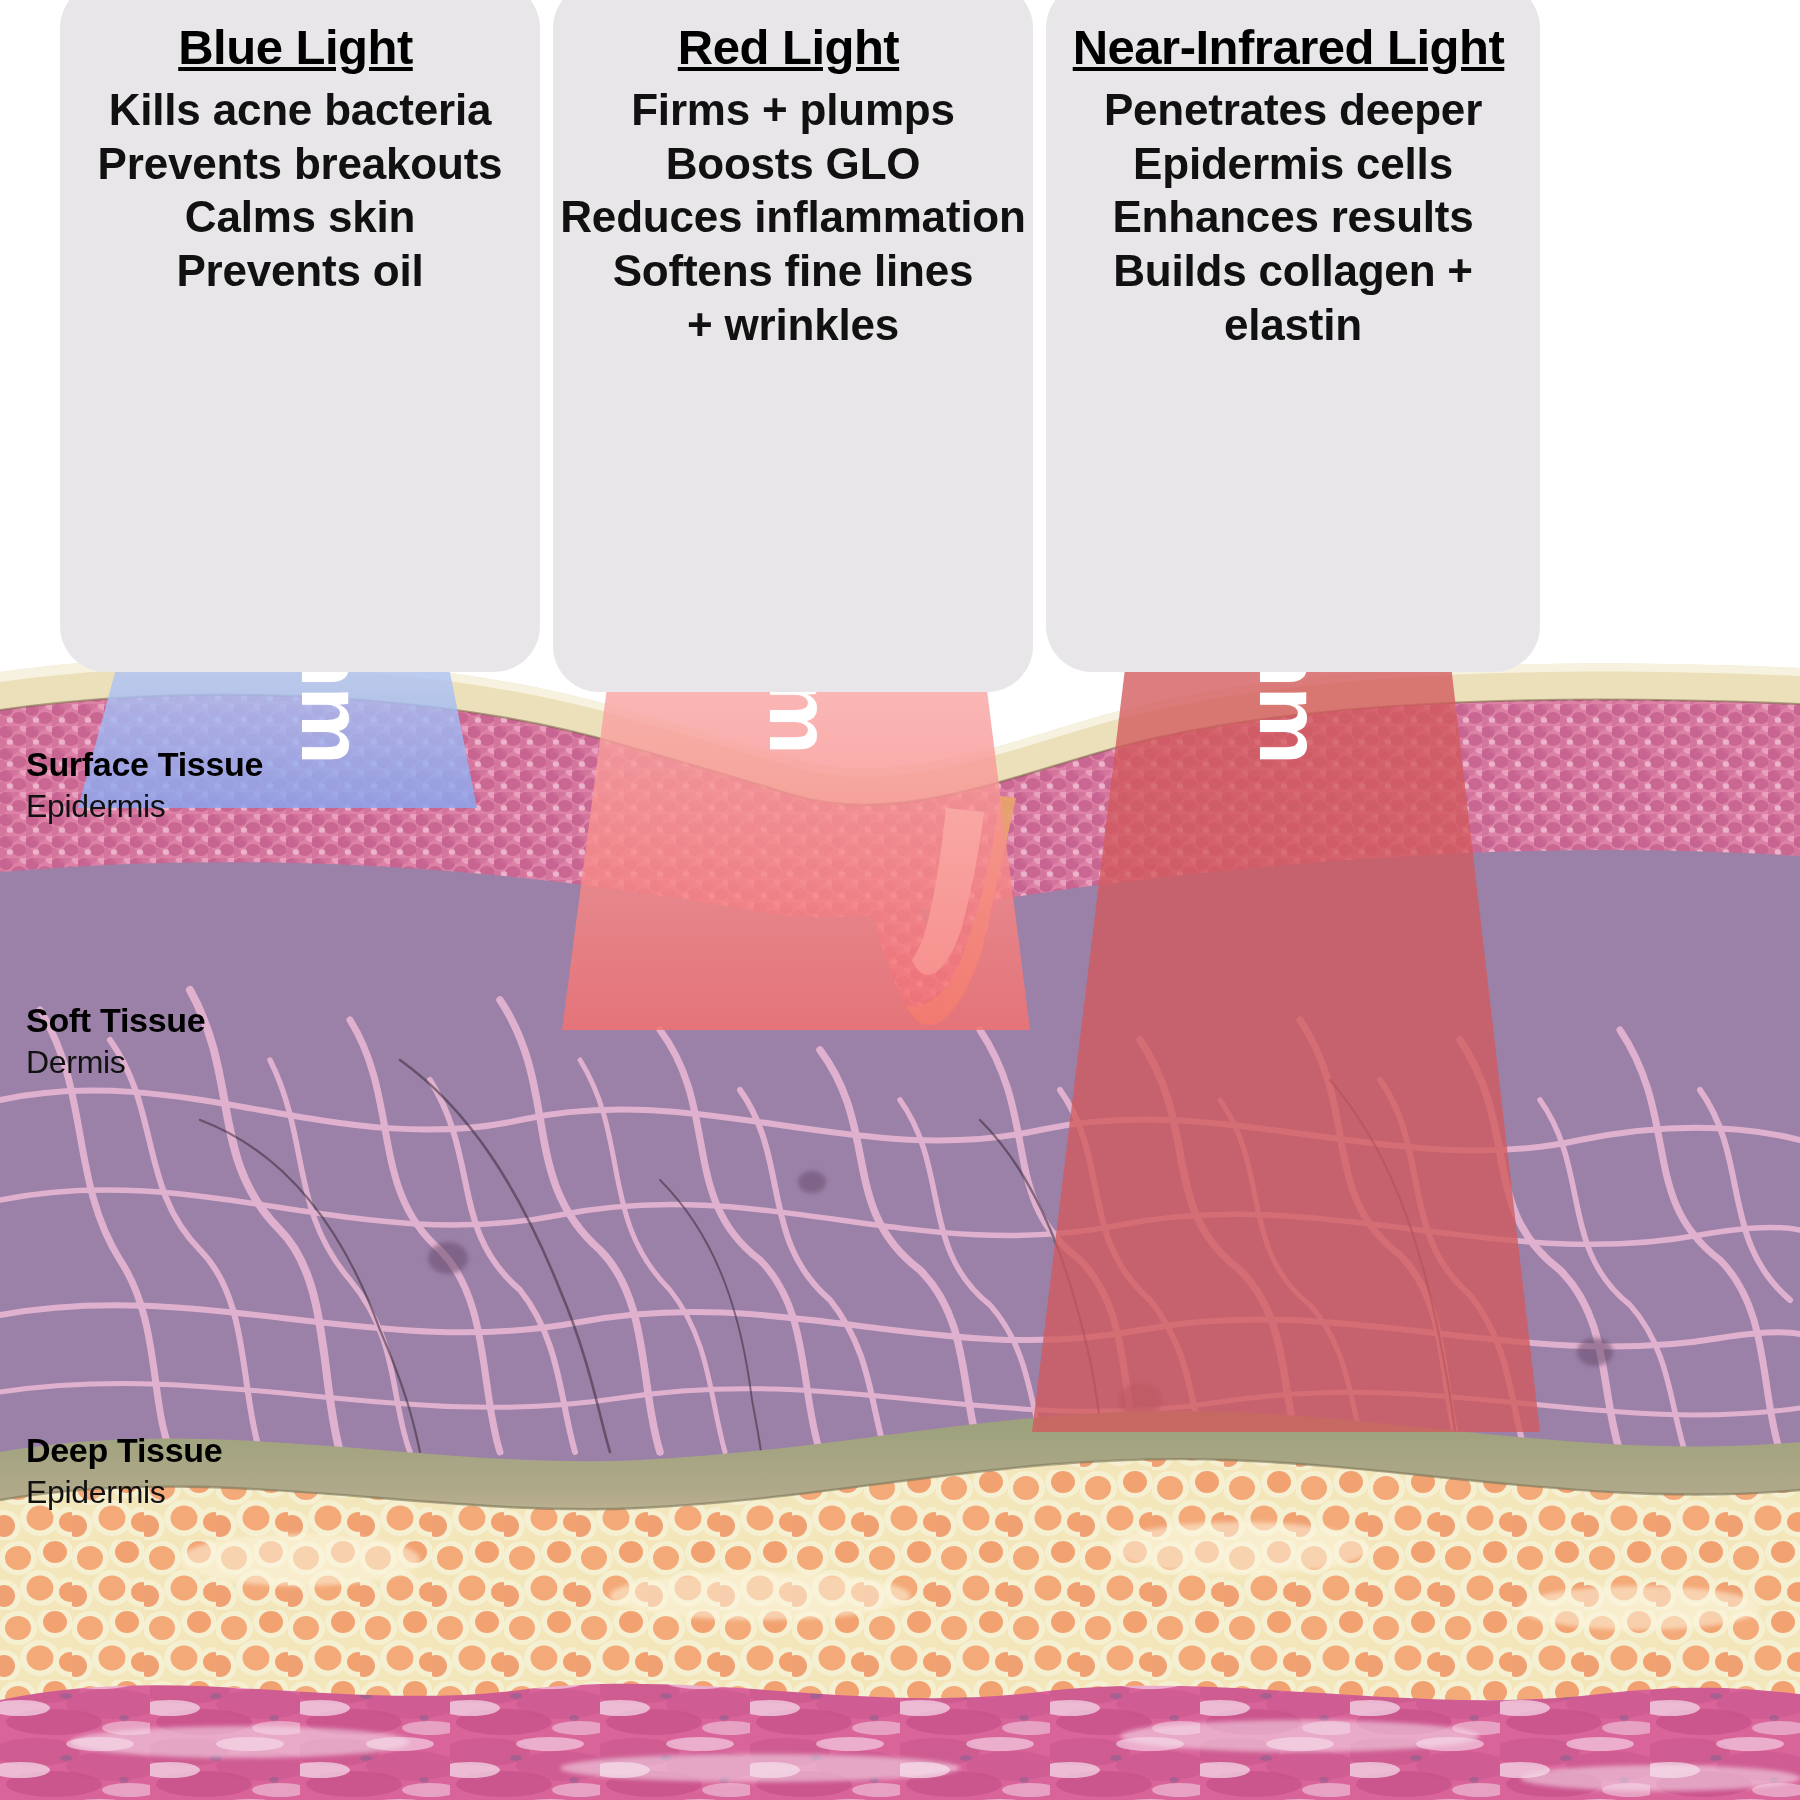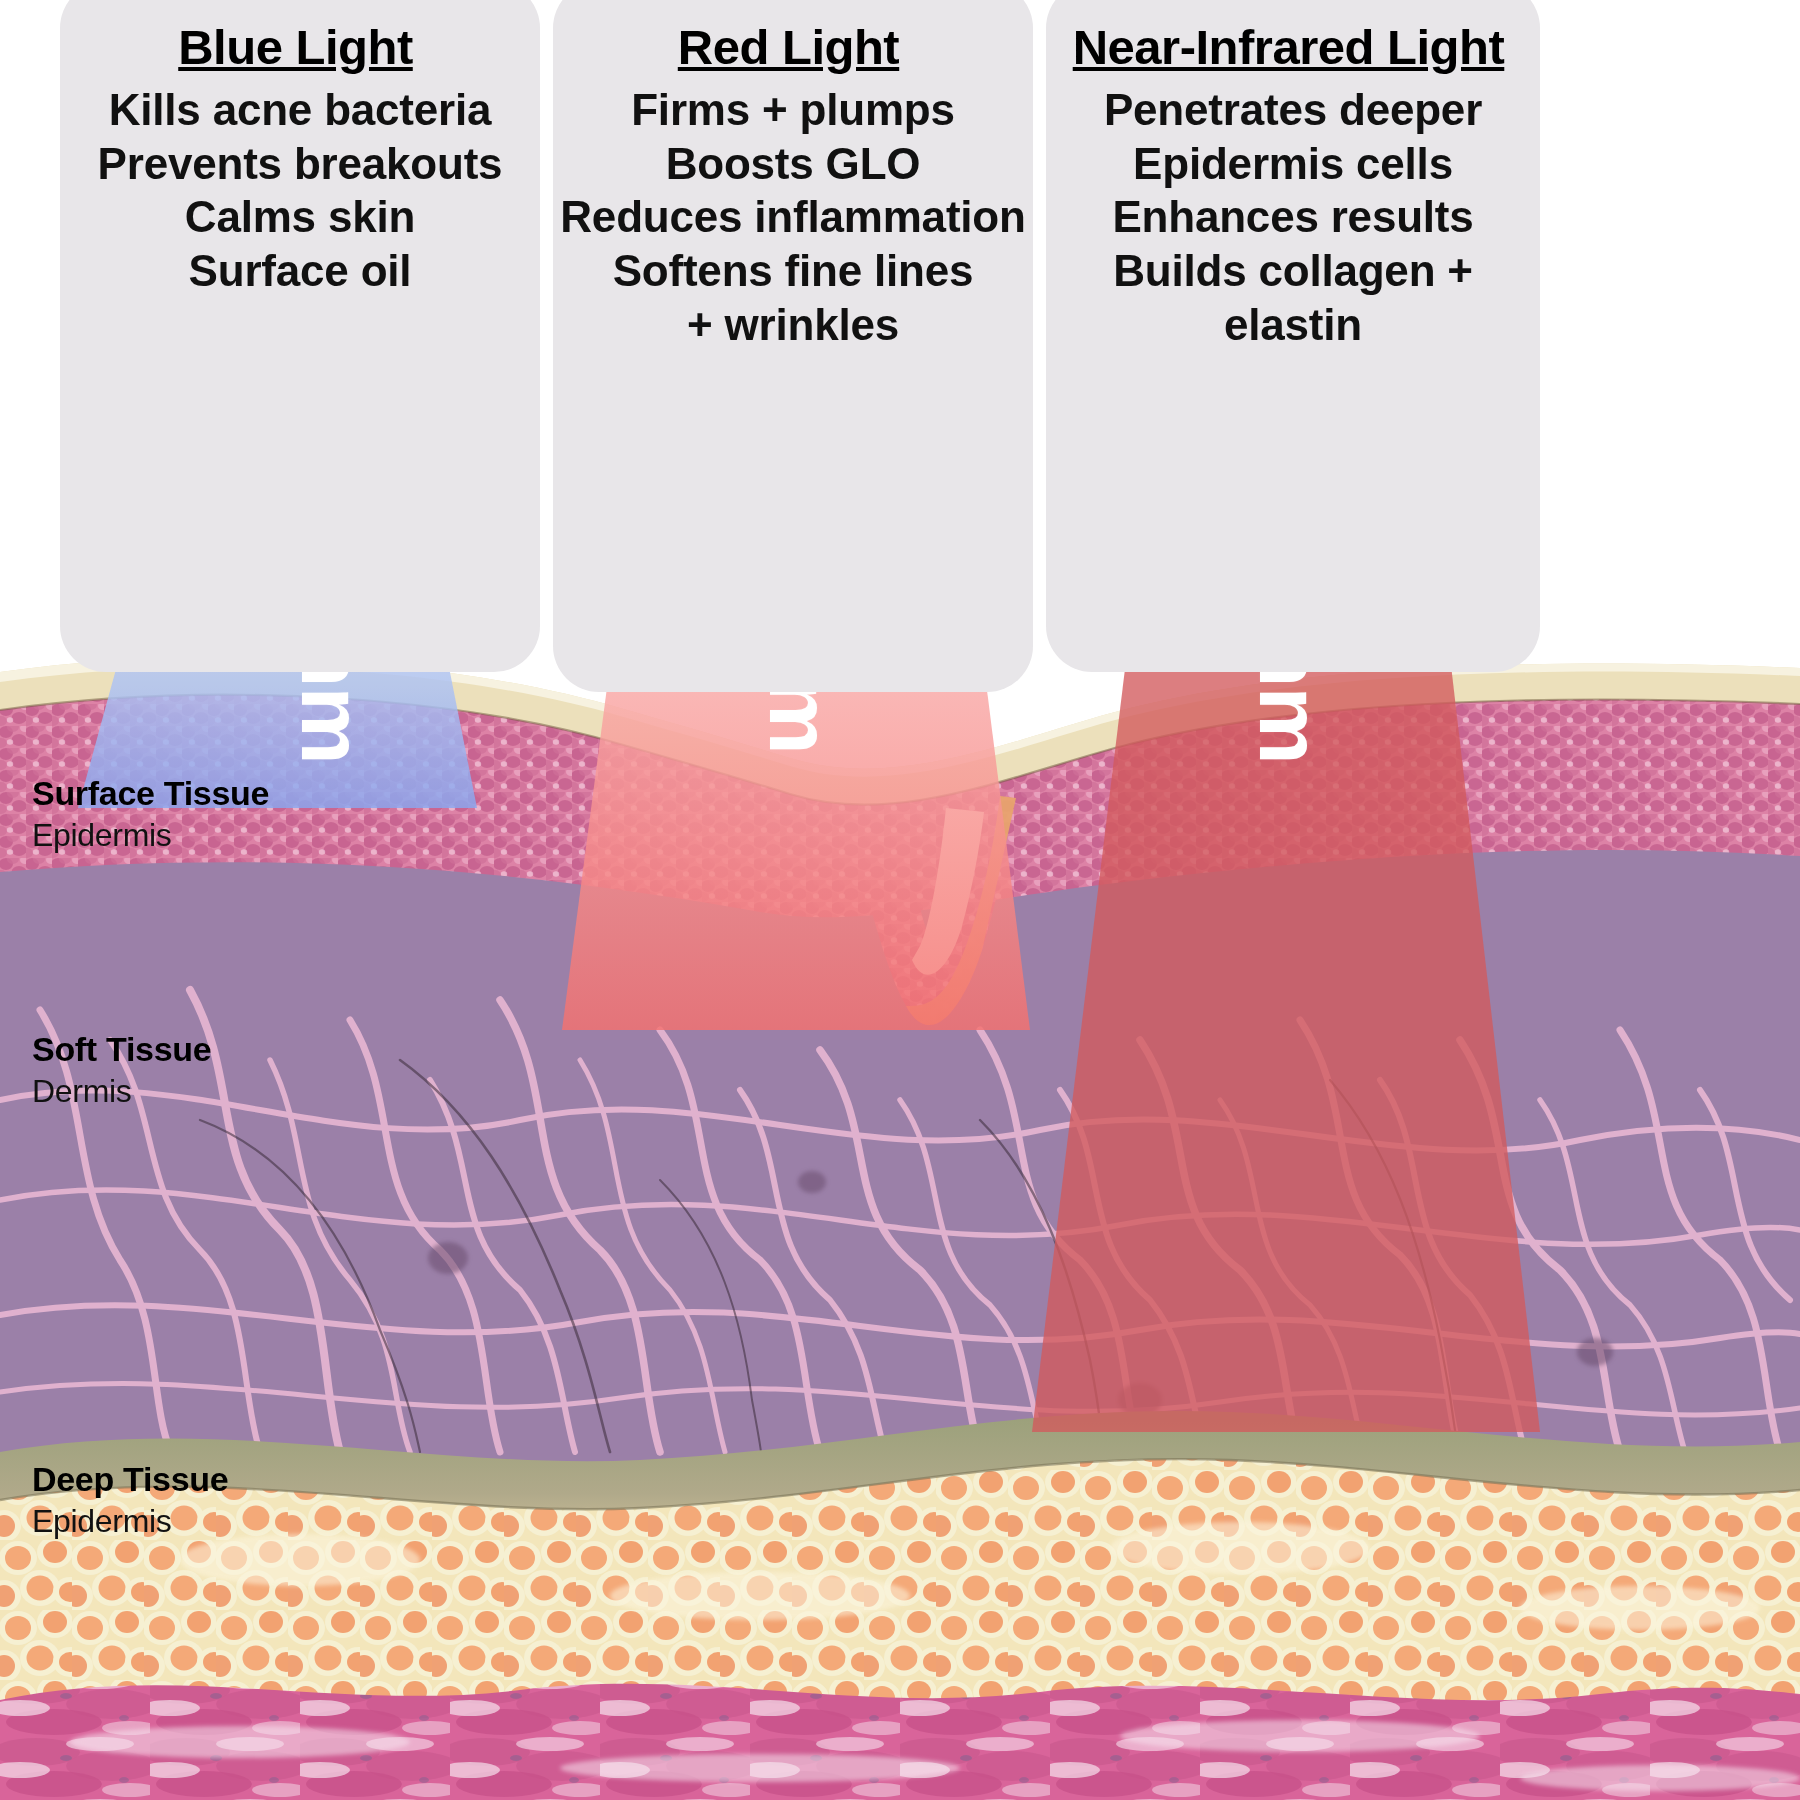--- a/index.html
+++ b/index.html
@@ -30,21 +30,21 @@
   .card-title{
     font-weight:700;font-size:49px;color:#000;
     letter-spacing:-0.5px;margin:0 9px 8px 0;line-height:1.12;text-decoration:underline;
   }
   .card-line{
     font-weight:700;font-size:44px;color:#111;
     line-height:1.22;letter-spacing:-0.2px;
   }
 
   
-  .tlabel{position:absolute;left:32px;margin-top:29px;}
+  .tlabel{position:absolute;left:26px;}
   .tlabel .t-main{
     font-weight:700;font-size:34px;color:#000;line-height:1.08;letter-spacing:-0.3px;
   }
   .tlabel .t-sub{
     font-weight:400;font-size:32px;color:#111;line-height:1.12;letter-spacing:-0.3px;margin-top:6px;
   }
 </style>
 </head>
 <body>
 
@@ -234,21 +234,21 @@
 
   <div class="beam-label" style="left:690px;top:480px;width:220px;height:220px;transform:rotate(90deg);text-align:center;line-height:220px;">630nm</div>
 
   <div class="beam-label" style="left:1180px;top:490px;width:220px;height:220px;transform:rotate(90deg);text-align:center;line-height:220px;">850nm</div>
 
   <div class="card" style="left:60px;width:480px;height:690px;">
     <div class="card-title">Blue Light</div>
     <div class="card-line">Kills acne bacteria</div>
     <div class="card-line">Prevents breakouts</div>
     <div class="card-line">Calms skin</div>
-    <div class="card-line">Surface oil</div>
+    <div class="card-line">Prevents oil</div>
   </div>
 
   <div class="card" style="left:553px;width:480px;height:710px;">
     <div class="card-title">Red Light</div>
     <div class="card-line">Firms + plumps</div>
     <div class="card-line">Boosts GLO</div>
     <div class="card-line">Reduces inflammation</div>
     <div class="card-line">Softens fine lines</div>
     <div class="card-line">+ wrinkles</div>
   </div>

